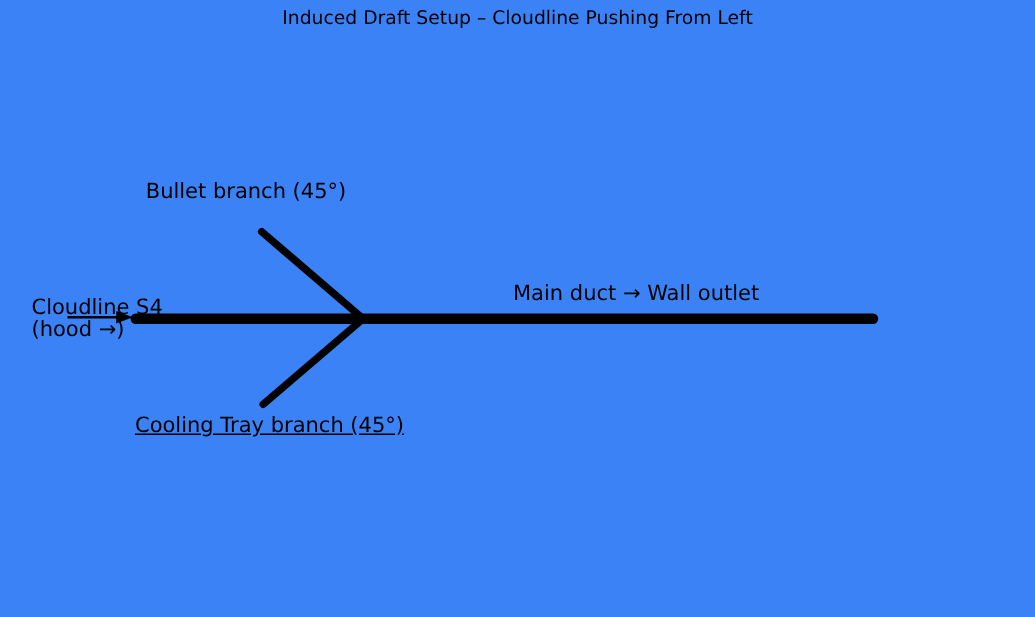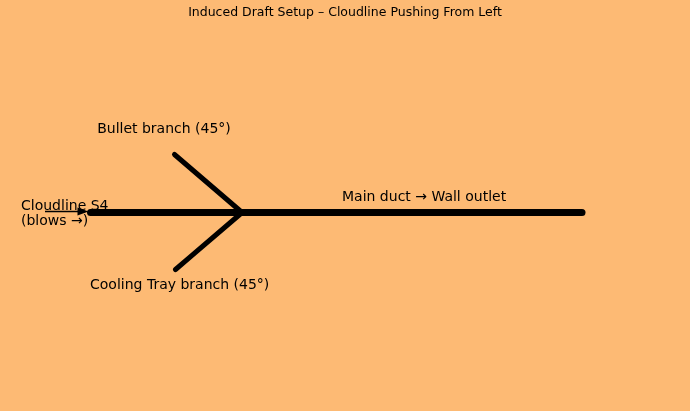--- a/index.html
+++ b/index.html
@@ -56,26 +56,27 @@
     top: 190px;
     left: 342px;
     width: 141px;
     text-align: center;
   }
   #cooling-tray-label {
     top: 278px;
     left: 90px;
     width: 141px;
     text-align: center;
+    text-decoration: underline;
   }
 </style>
 </head>
 <body>
 
-<div id="figure" style="background: #fdba74;">
+<div id="figure" style="background: #3b82f6;">
 
   <svg id="diagram-svg" viewBox="0 0 690 411" xmlns="http://www.w3.org/2000/svg">
 
     <line x1="90.5" y1="212.5" x2="582" y2="212.5" stroke-width="7" stroke-linecap="round" fill="none" stroke="#000000"></line>
 
     <line x1="174.5" y1="154.5" x2="241.5" y2="212" stroke-width="5" stroke-linecap="round" fill="none" stroke="#000000"></line>
 
     <line x1="241.5" y1="213" x2="175.5" y2="269.5" stroke-width="5" stroke-linecap="round" fill="none" stroke="#000000"></line>
 
     <line x1="45" y1="211.5" x2="80" y2="211.5" stroke-width="1.6" fill="none" stroke="#000000"></line>
@@ -83,20 +84,20 @@
   </svg>
 
   <div id="title">Induced Draft Setup – Cloudline Pushing From Left</div>
 
   <div id="bullet-branch-label" class="lbl">
     <div>Bullet branch (45°)</div>
   </div>
 
   <div id="fan-label" class="lbl">
     <div>Cloudline S4</div>
-    <div>(blows →)</div>
+    <div>(hood →)</div>
   </div>
 
   <div id="main-duct-label" class="lbl">Main duct → Wall outlet</div>
 
   <div id="cooling-tray-label" class="lbl">Cooling Tray branch (45°)</div>
 
 </div>
 
 </body></html>

